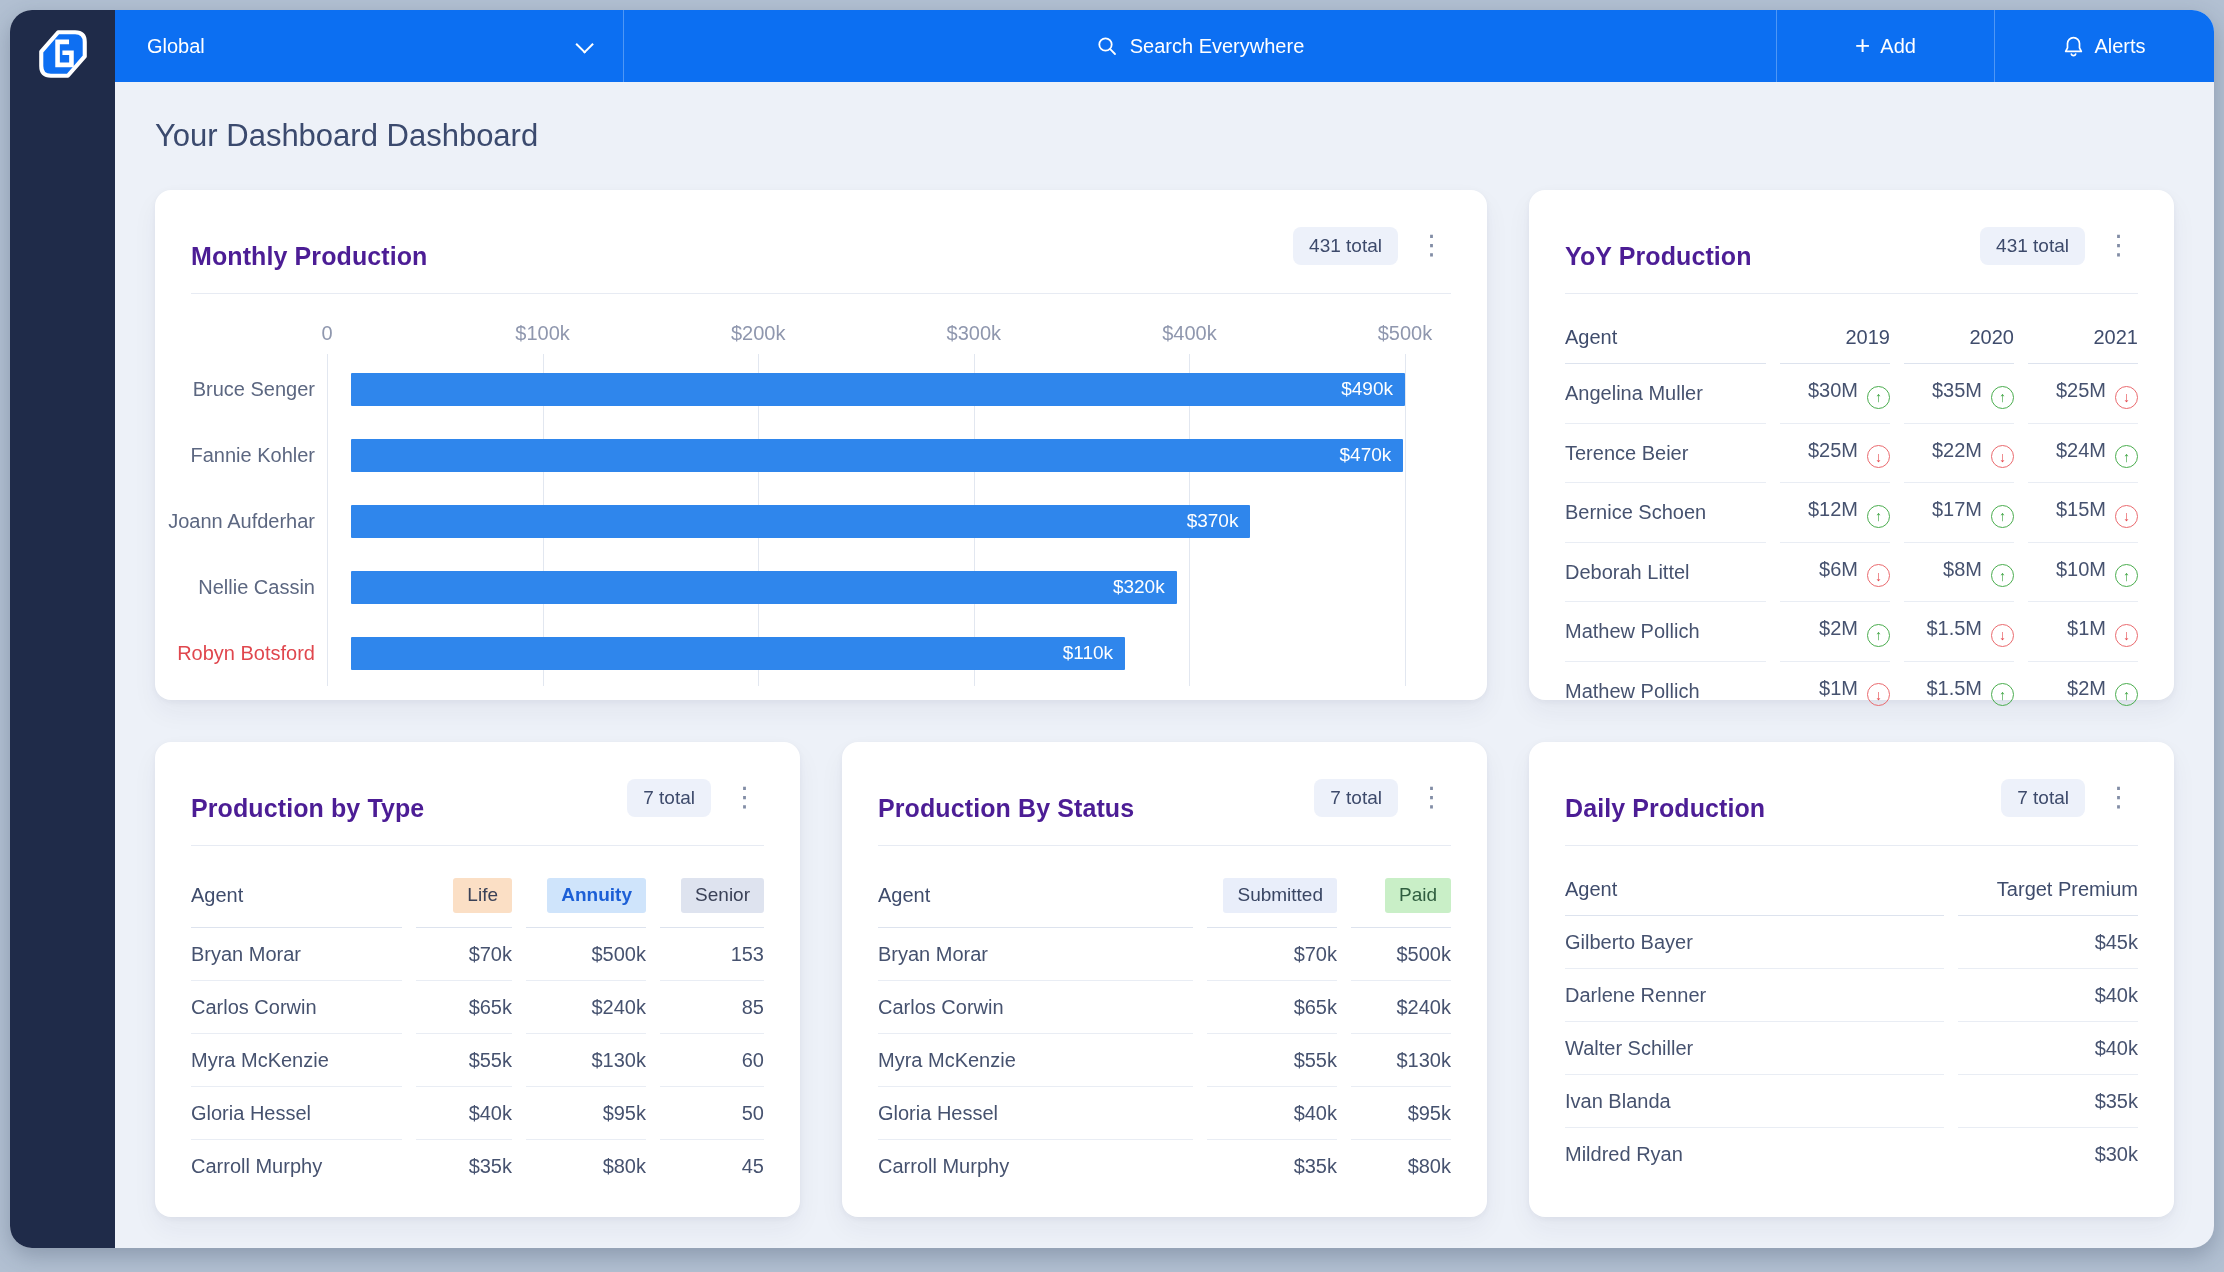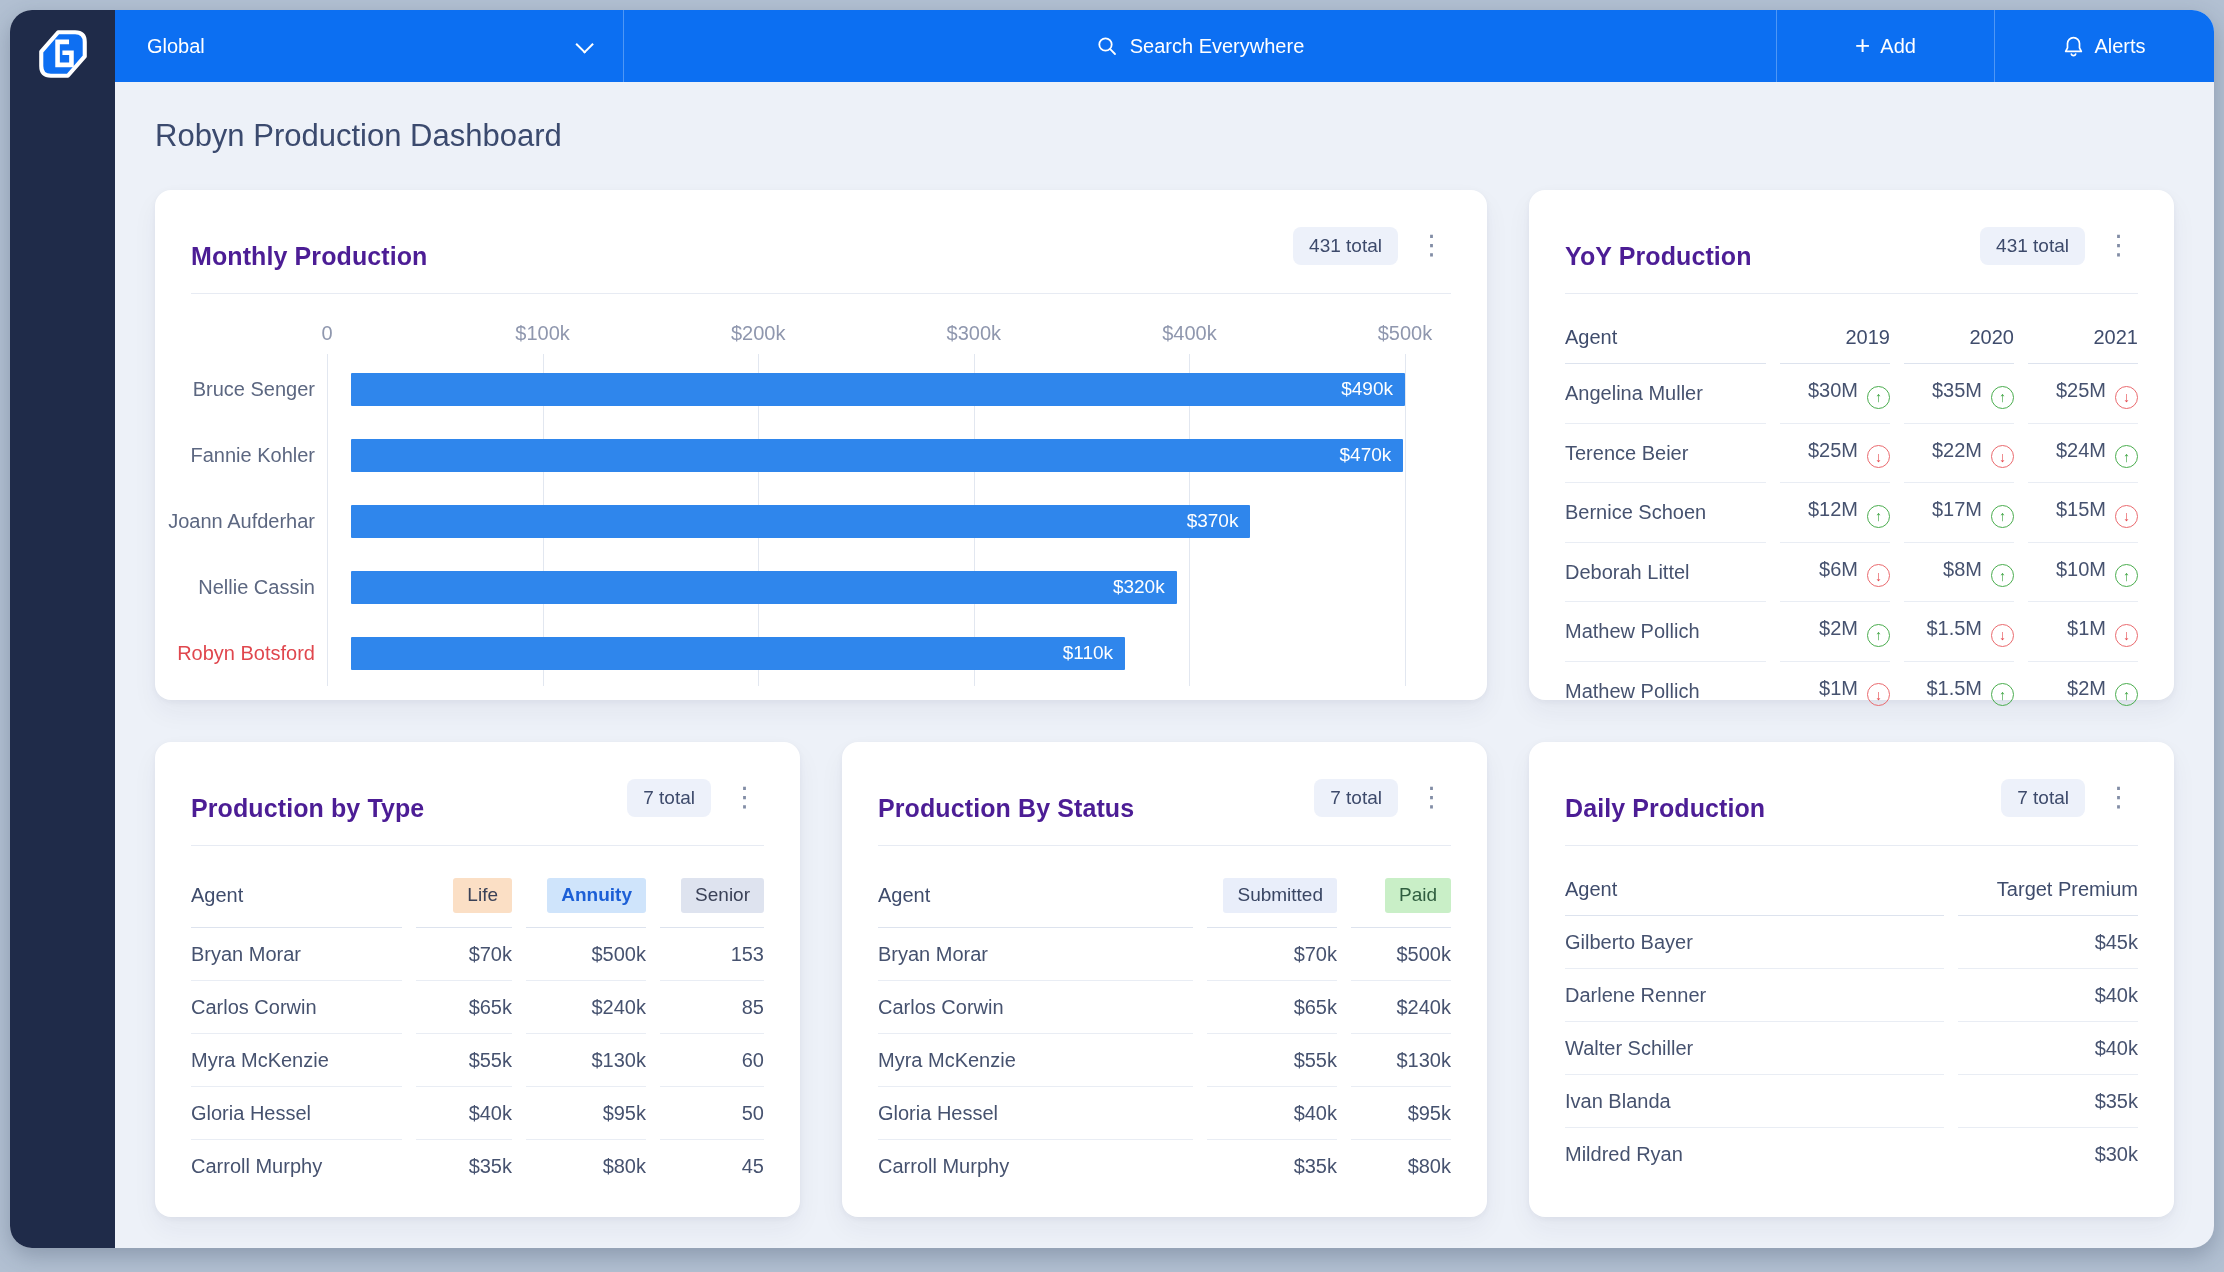--- a/index.html
+++ b/index.html
@@ -105,21 +105,21 @@
       <div class="tb-sec tb-alerts">
         <svg width="21" height="22" viewBox="0 0 20 22">
           <path d="M10 2.6 a6 6 0 0 0 -6 6 v4.2 L2.2 16.4 h15.6 L16 12.8 V8.6 a6 6 0 0 0 -6 -6 z" fill="none" stroke="#ffffff" stroke-width="1.7" stroke-linejoin="round"></path>
           <path d="M7.8 19 a2.3 2.3 0 0 0 4.4 0" fill="none" stroke="#ffffff" stroke-width="1.7" stroke-linecap="round"></path>
         </svg>
         <span>Alerts</span>
       </div>
     </div>
 
     <div class="content">
-      <div class="page-title">Robyn Production Dashboard</div>
+      <div class="page-title">Your Dashboard Dashboard</div>
 
       <div class="grid">
 
         <div class="card wide">
           <div class="card-header">
             <span class="card-title">Monthly Production</span>
             <span class="badge">431 total</span>
             <span class="kebab">⋮</span>
           </div>
           <div class="card-divider"></div>

